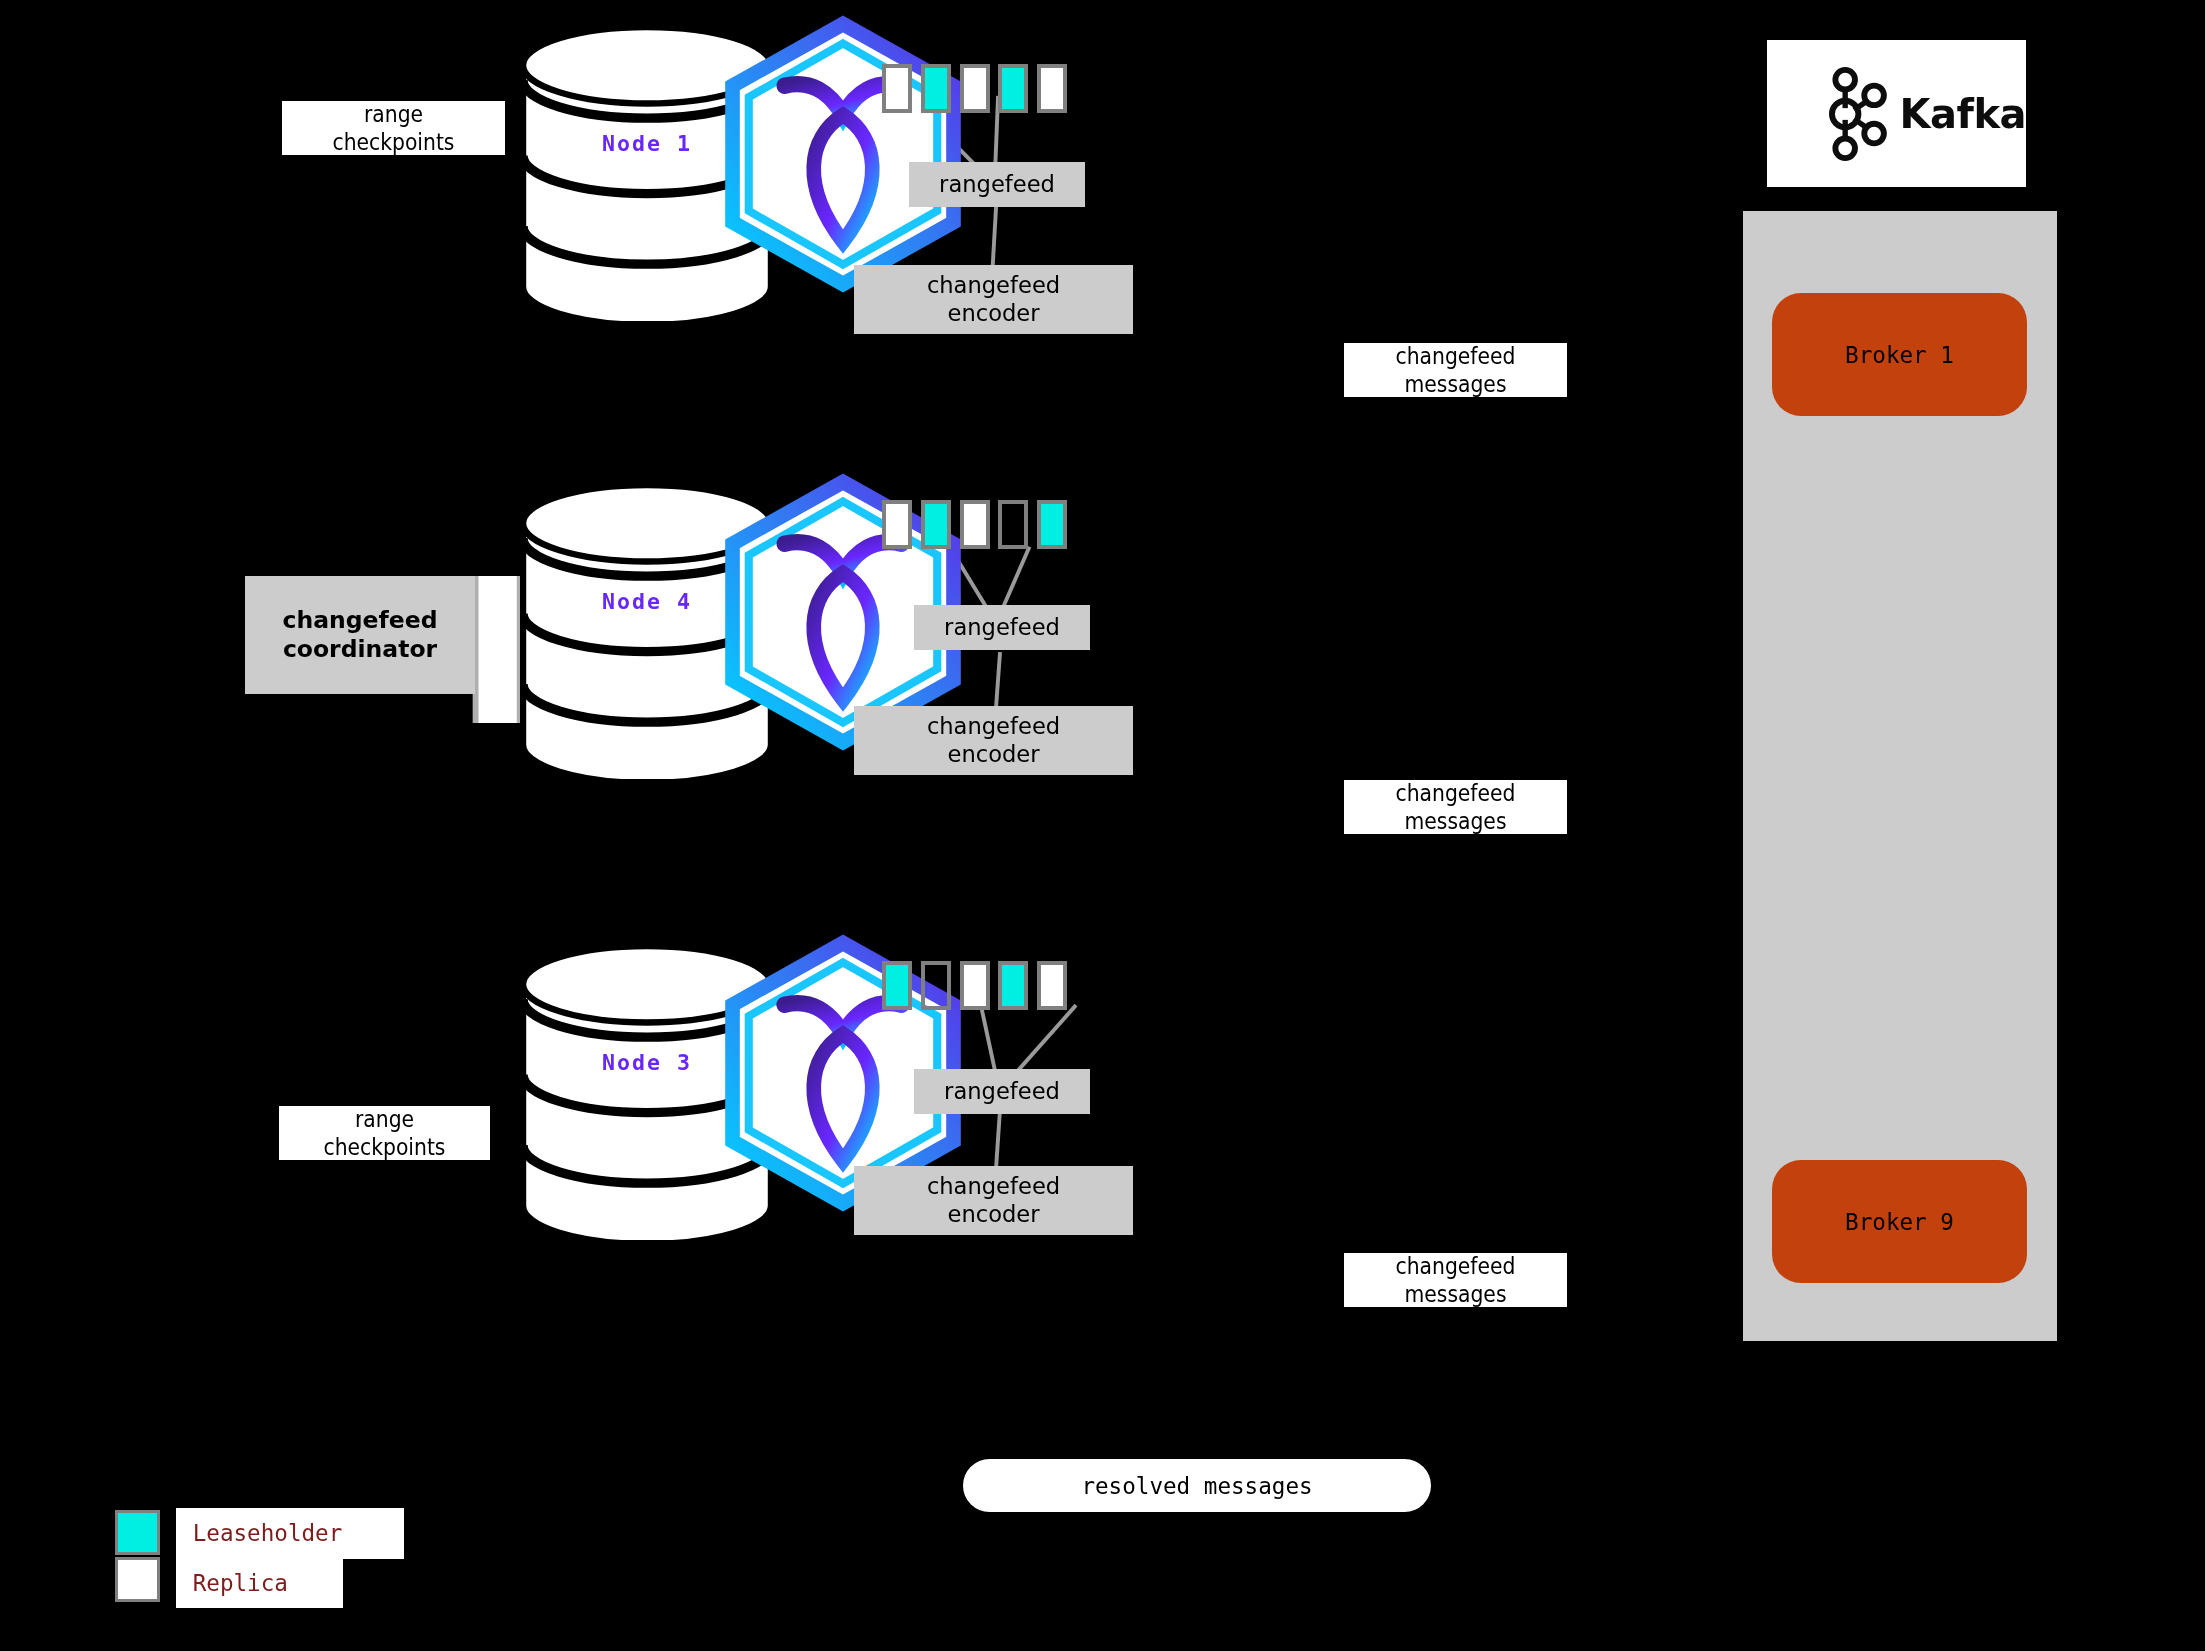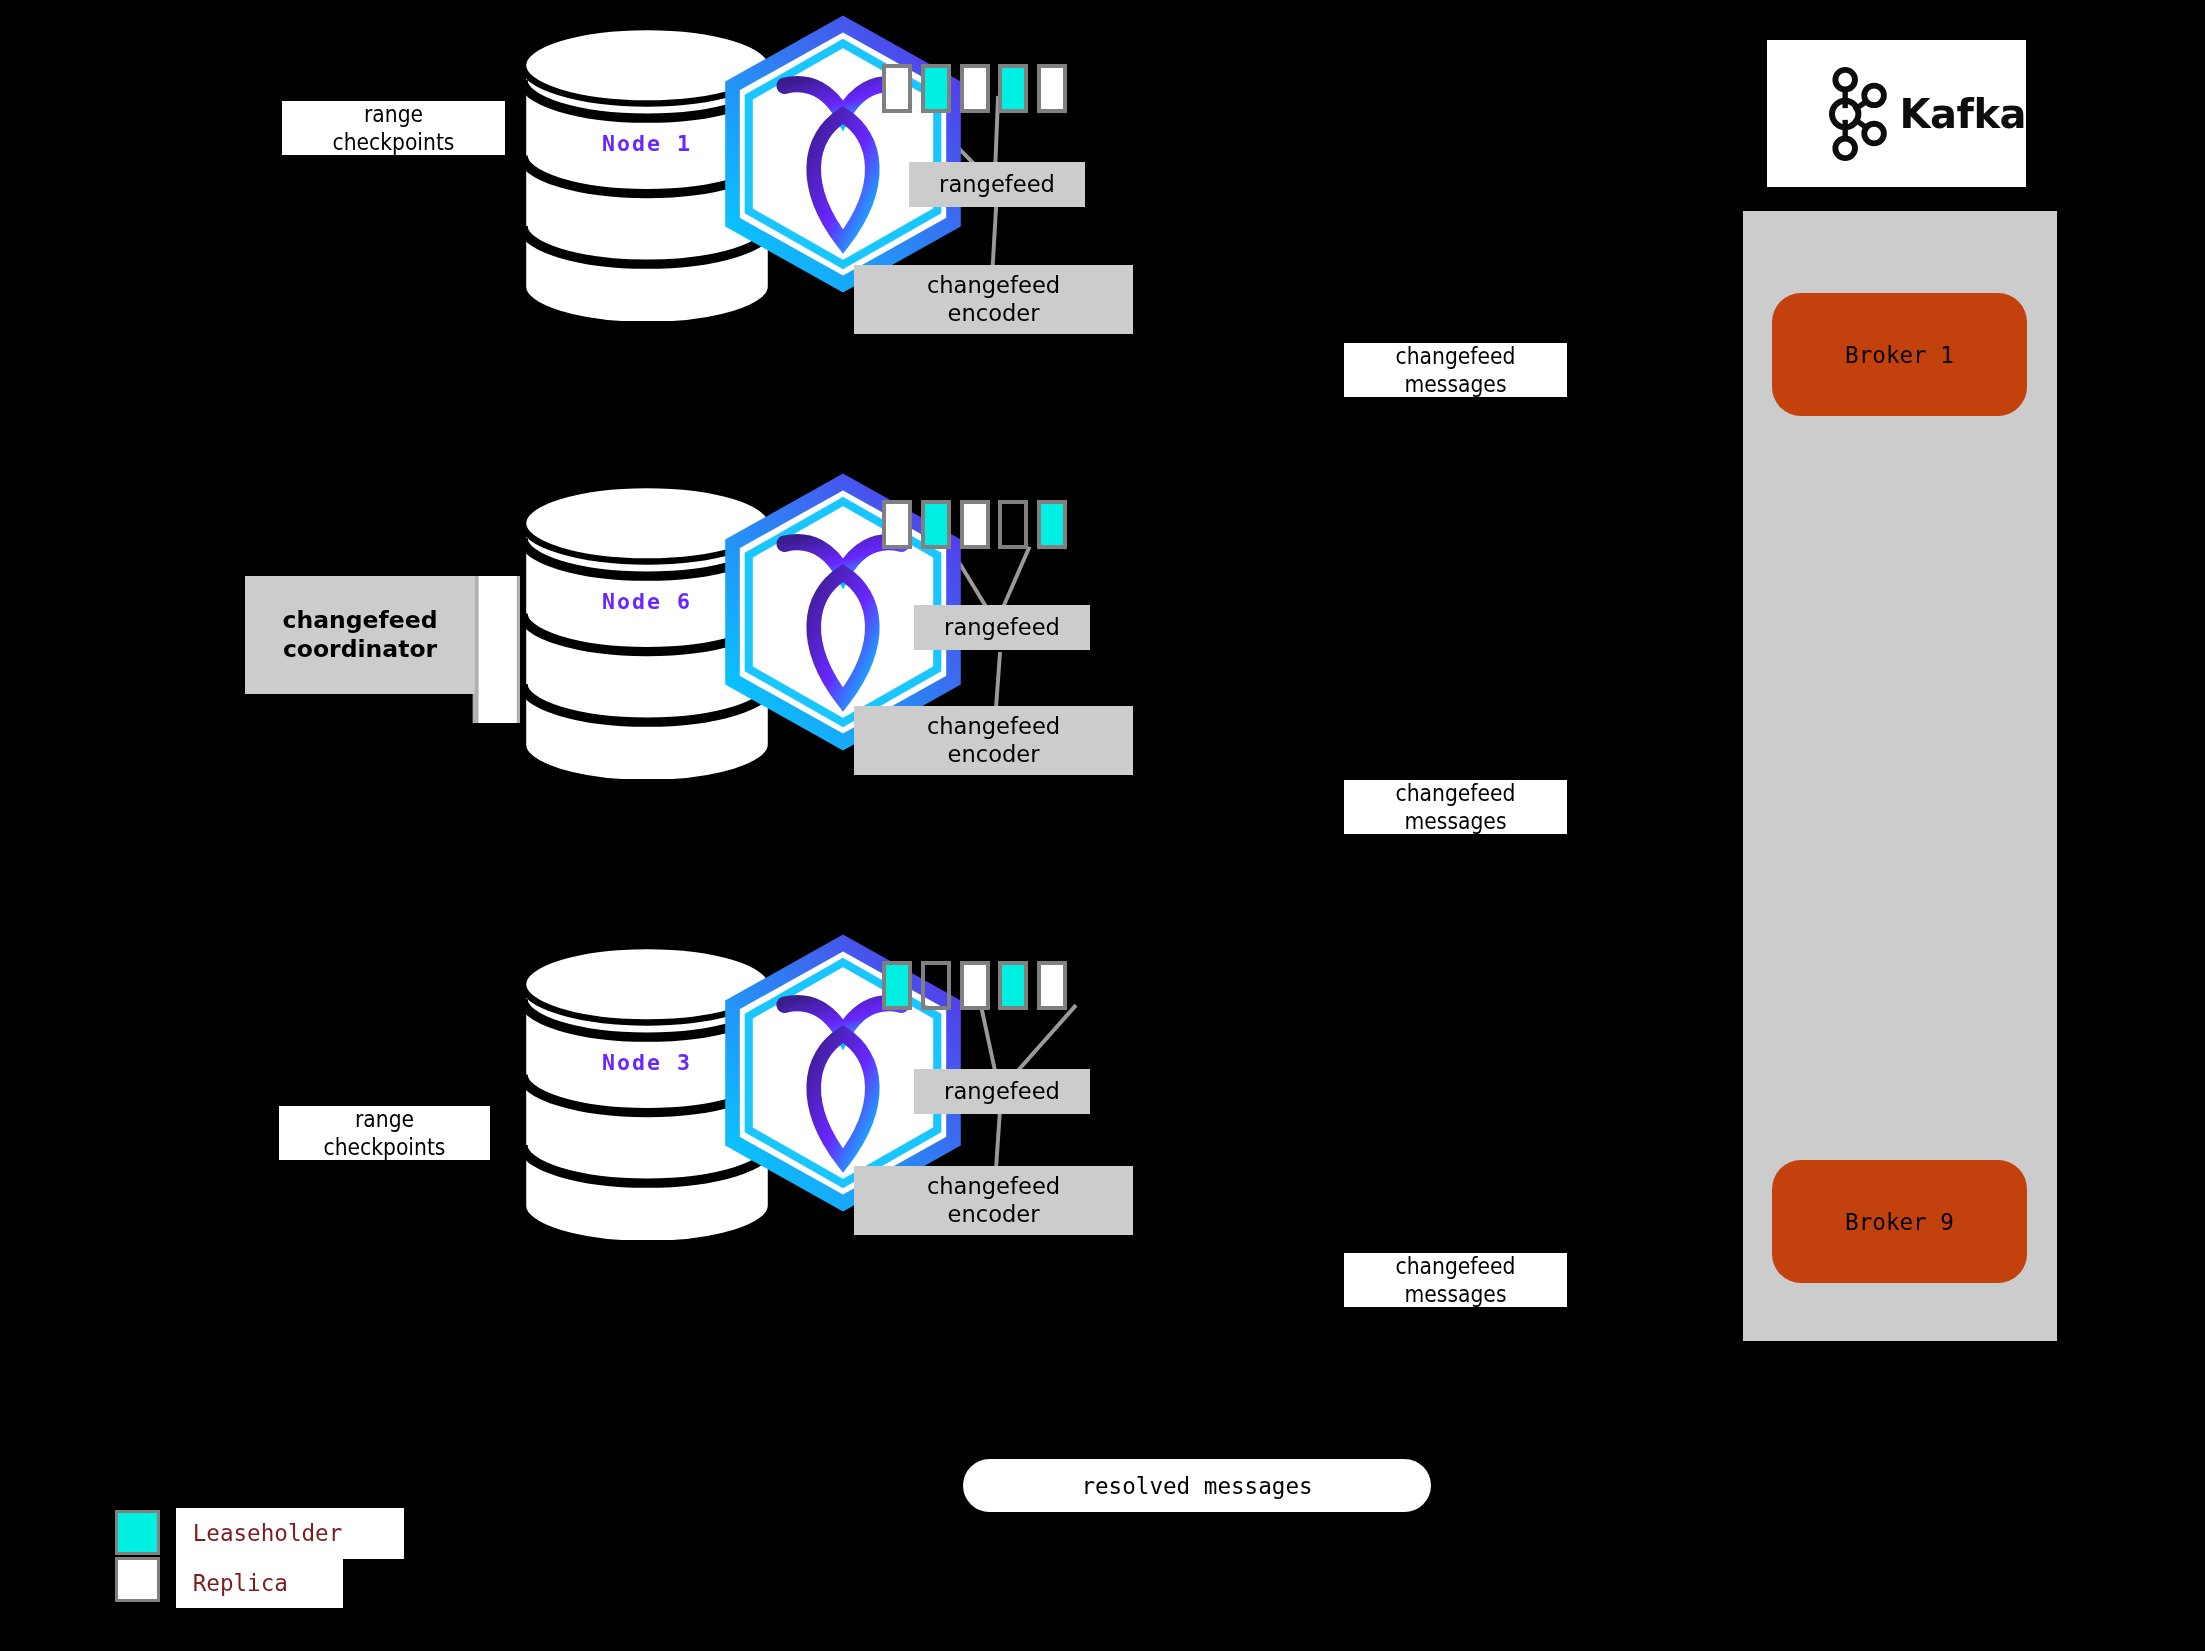--- a/index.html
+++ b/index.html
@@ -156,21 +156,21 @@
   </div>
 
   <div class="node" style="left:517px;top:485px;">
     <svg viewBox="0 0 530 600" xmlns="http://www.w3.org/2000/svg">
       <path d="M12 78 L12 530 A253 78 0 0 0 518 530 L518 78 Z" fill="#ffffff" stroke="#000" stroke-width="13"></path>
       <ellipse cx="265" cy="78" rx="253" ry="78" fill="#ffffff" stroke="#000" stroke-width="13"></ellipse>
       <path d="M12 108 A253 78 0 0 0 518 108" fill="none" stroke="#000" stroke-width="19"></path>
       <path d="M12 262 A253 78 0 0 0 518 262" fill="none" stroke="#000" stroke-width="19"></path>
       <path d="M12 406 A253 78 0 0 0 518 406" fill="none" stroke="#000" stroke-width="19"></path>
     </svg>
-    <div class="node-label">Node 6</div>
+    <div class="node-label">Node 4</div>
     <div class="crdb-badge" style="left:196px;top:-19.6px;">
       <svg viewBox="0 0 160 172" xmlns="http://www.w3.org/2000/svg">
         <defs>
           <linearGradient id="hg2" x1="0" y1="1" x2="1" y2="0">
             <stop offset="0%" stop-color="#00d3ff"></stop>
               <stop offset="100%" stop-color="#5c2fe8"></stop>
           </linearGradient>
           <linearGradient id="bg2" x1="0" y1="0" x2="1" y2="1">
             <stop offset="0%" stop-color="#3c1d8f"></stop>
               <stop offset="55%" stop-color="#6927ff"></stop>

